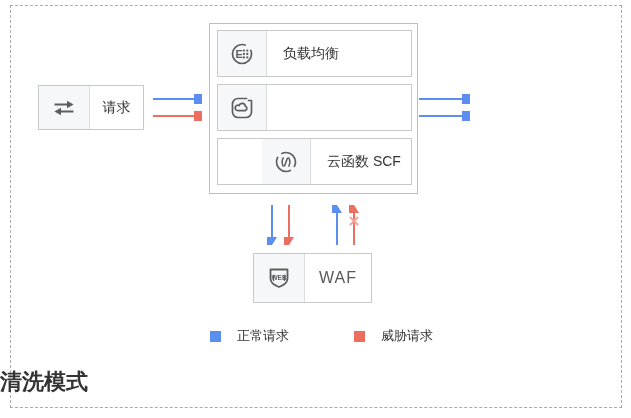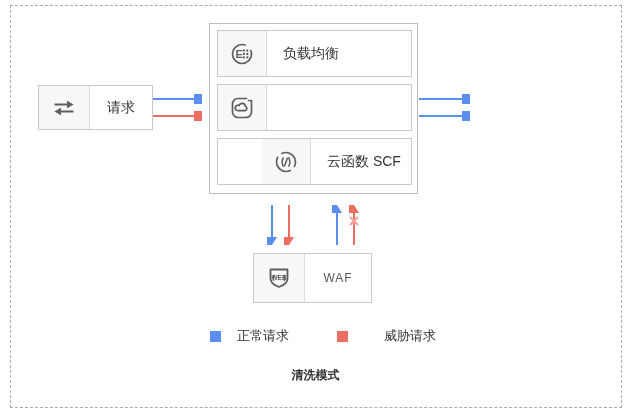--- a/index.html
+++ b/index.html
@@ -18,21 +18,21 @@
   }
   .icon-cell{
     width:50px;flex:0 0 50px;display:flex;align-items:center;justify-content:center;
     background:#f6f7f8;border-right:1px solid #dcdcdc;
   }
   .label-cell{
     flex:1;display:flex;align-items:center;justify-content:center;
     font-size:14px;color:#333;white-space:nowrap;
   }
   .label-left{justify-content:flex-start;padding-left:16px;text-align:center;}
-  .waf-label{font-size:12px;color:#595959;letter-spacing:1px;}
+  .waf-label{font-size:16px;color:#595959;letter-spacing:1px;}
   
   .cluster{
     position:absolute;left:209px;top:23px;width:209px;height:171px;
     border:1px solid #bdbdbd;background:#fff;box-sizing:border-box;
   }
   .cluster .node{left:7px;width:195px;height:47px;}
   .cluster .icon-cell{width:48px;flex:0 0 48px;}
   
   .harrow{position:absolute;height:10px;display:flex;align-items:center;}
   .harrow .line{flex:1;height:2px;}
@@ -48,34 +48,34 @@
   
   .xmark{position:absolute;left:348px;top:215px;width:12px;height:12px;}
   .xmark i{position:absolute;left:0;top:5px;width:12px;height:2px;background:#f3a49c;border-radius:1px;display:block;}
   .xmark i:first-child{transform:rotate(45deg);}
   .xmark i:last-child{transform:rotate(-45deg);}
   
   .legend-item{position:absolute;display:flex;align-items:center;}
   .swatch{width:11px;height:11px;display:inline-block;}
   .legend-label{font-size:13px;color:#333;margin-left:0;}
   .title{
-    position:absolute;left:0;right:0;top:367px;text-align:center;
-    font-size:12px;font-weight:bold;color:#333;
+    position:absolute;left:0;right:0;top:367px;text-align:left;
+    font-size:22px;font-weight:bold;color:#333;
   }
   .icn{display:flex;}
   svg{display:block;}
 </style>
 </head>
 <body>
 
 <div class="canvas">
 
   <div class="outer-dashed"></div>
 
-  <div class="node" style="left:38px;top:85px;width:115px;height:45px">
+  <div class="node" style="left:38px;top:85px;width:106px;height:45px">
     <div class="icon-cell">
       <span class="icn">
         <svg width="26" height="26" viewBox="0 0 26 26">
           <g fill="#5e5e5e" stroke="#5e5e5e">
             <line x1="3.5" y1="9.5" x2="16.5" y2="9.5" stroke-width="2"></line>
             <polygon points="16,5.8 16,13.2 22.6,9.5" stroke-width="0"></polygon>
             <line x1="9.5" y1="16.5" x2="22.5" y2="16.5" stroke-width="2"></line>
             <polygon points="10,12.8 10,20.2 3.4,16.5" stroke-width="0"></polygon>
           </g>
         </svg>
@@ -188,20 +188,20 @@
         </svg>
       </span>
     </div>
     <div class="label-cell waf-label">WAF</div>
   </div>
 
   <div class="legend-item" style="left:210px;top:327px;">
     <span class="swatch" style="background: rgb(91, 142, 240);"></span>
     <span class="legend-label" style="margin-left:16px;">正常请求</span>
   </div>
-  <div class="legend-item" style="left:337px;top:327px;gap:20px;">
+  <div class="legend-item" style="left:354px;top:327px;">
     <span class="swatch" style="background: rgb(236, 110, 96);"></span>
     <span class="legend-label" style="margin-left:16px;">威胁请求</span>
   </div>
 
   <div class="title">清洗模式</div>
 
 </div>
 
 </body></html>

